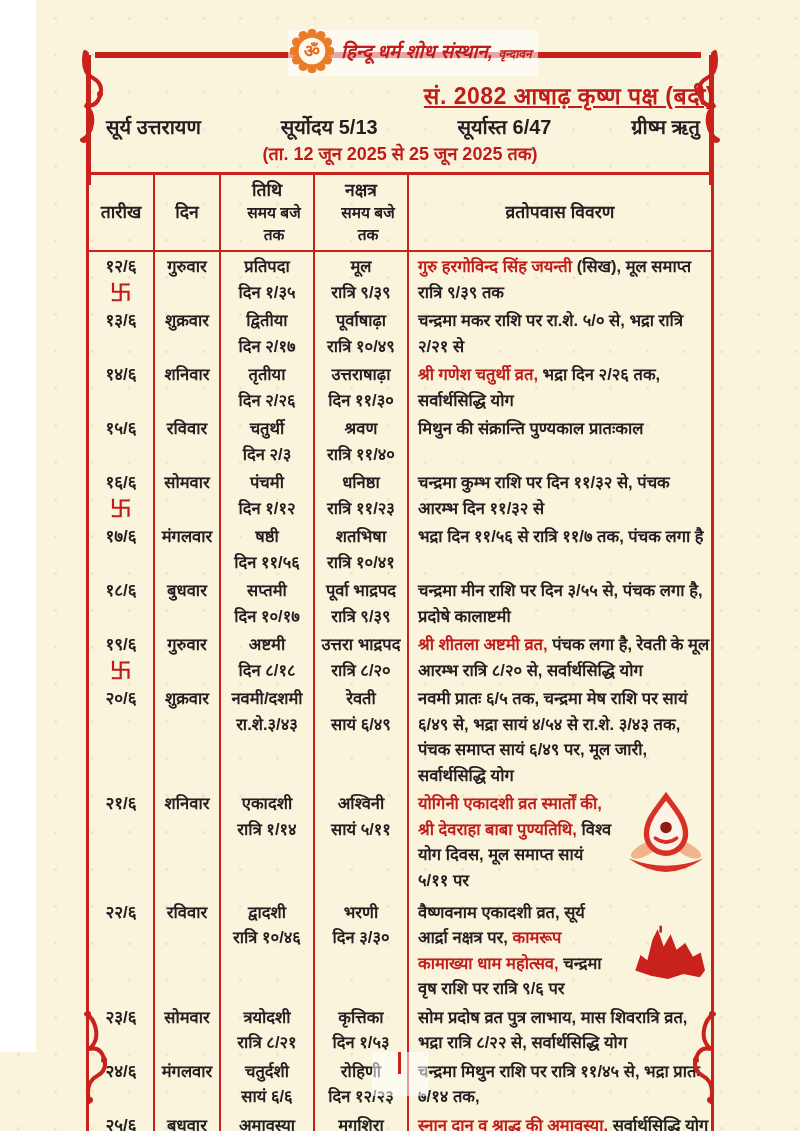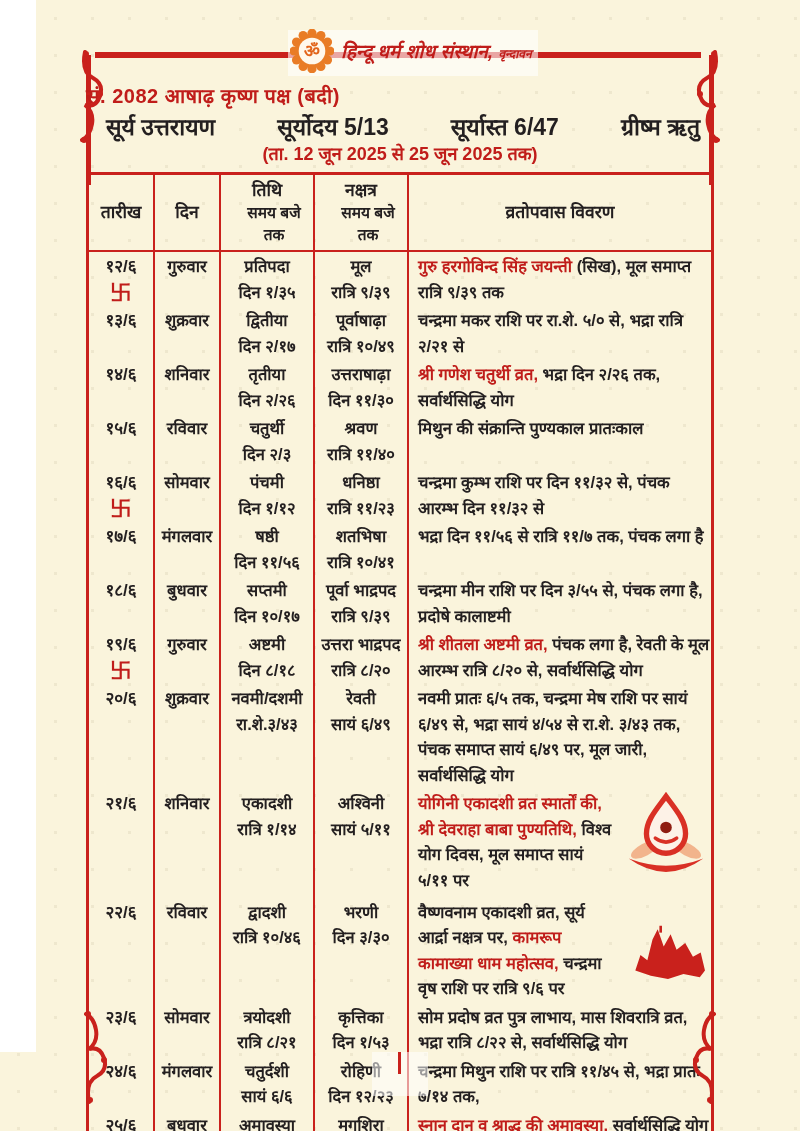--- a/index.html
+++ b/index.html
@@ -42,26 +42,26 @@
   .fl-tr{right:80px;top:50px;transform:scaleX(-1);}
   .fl-bl{left:84px;top:1004px;transform:scaleY(-1);}
   .fl-br{right:84px;top:1004px;transform:scale(-1,-1);}
   
   .frame-v{position:absolute;top:55px;width:5px;height:130px;background:var(--red);}
   .frame-left{left:86px;}
   .frame-right{left:709px;}
   
   .content{position:absolute;left:86px;top:55px;width:628px;}
   .main-title{
-    text-align:left;color:var(--text-red);
-    font-size:20px;line-height:34px;margin-top:24px;letter-spacing:.5px;
+    text-align:right;color:var(--text-red);
+    font-size:23px;line-height:34px;margin-top:24px;letter-spacing:.5px;text-decoration:underline;
   }
   .info-row{
     display:flex;justify-content:space-between;align-items:baseline;
-    font-size:23px;line-height:27px;padding:0 14px 0 20px;margin-top:1px;
+    font-size:20px;line-height:27px;padding:0 14px 0 20px;margin-top:1px;
   }
   .date-range{text-align:center;color:var(--text-red);font-size:18px;line-height:26px;margin-bottom:5px;}
   
   .panchang-table{
     width:100%;
     border:3px solid var(--red);
     border-bottom:15px solid var(--red);
     background:transparent;
   }
   .thead,.tbody{display:grid;grid-template-columns:66px 66px 94px 94px 1fr;}

